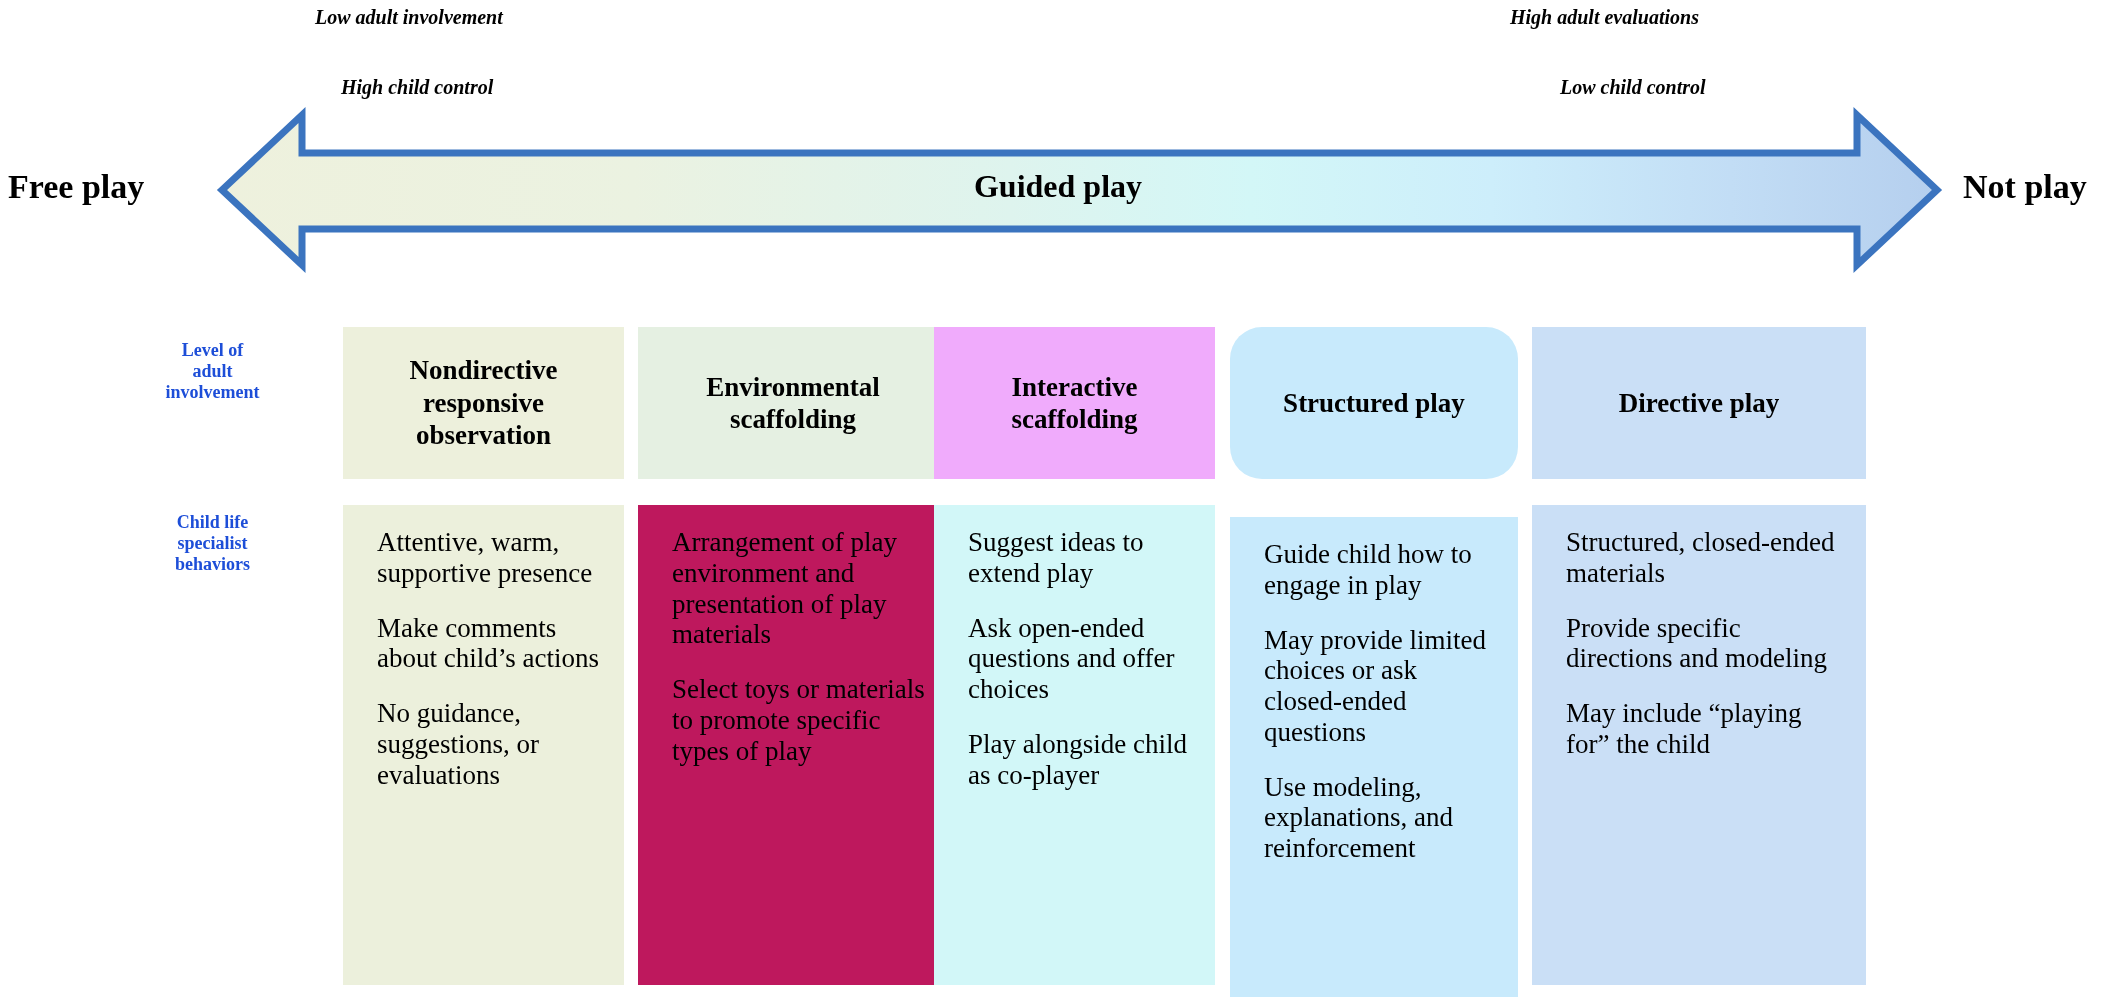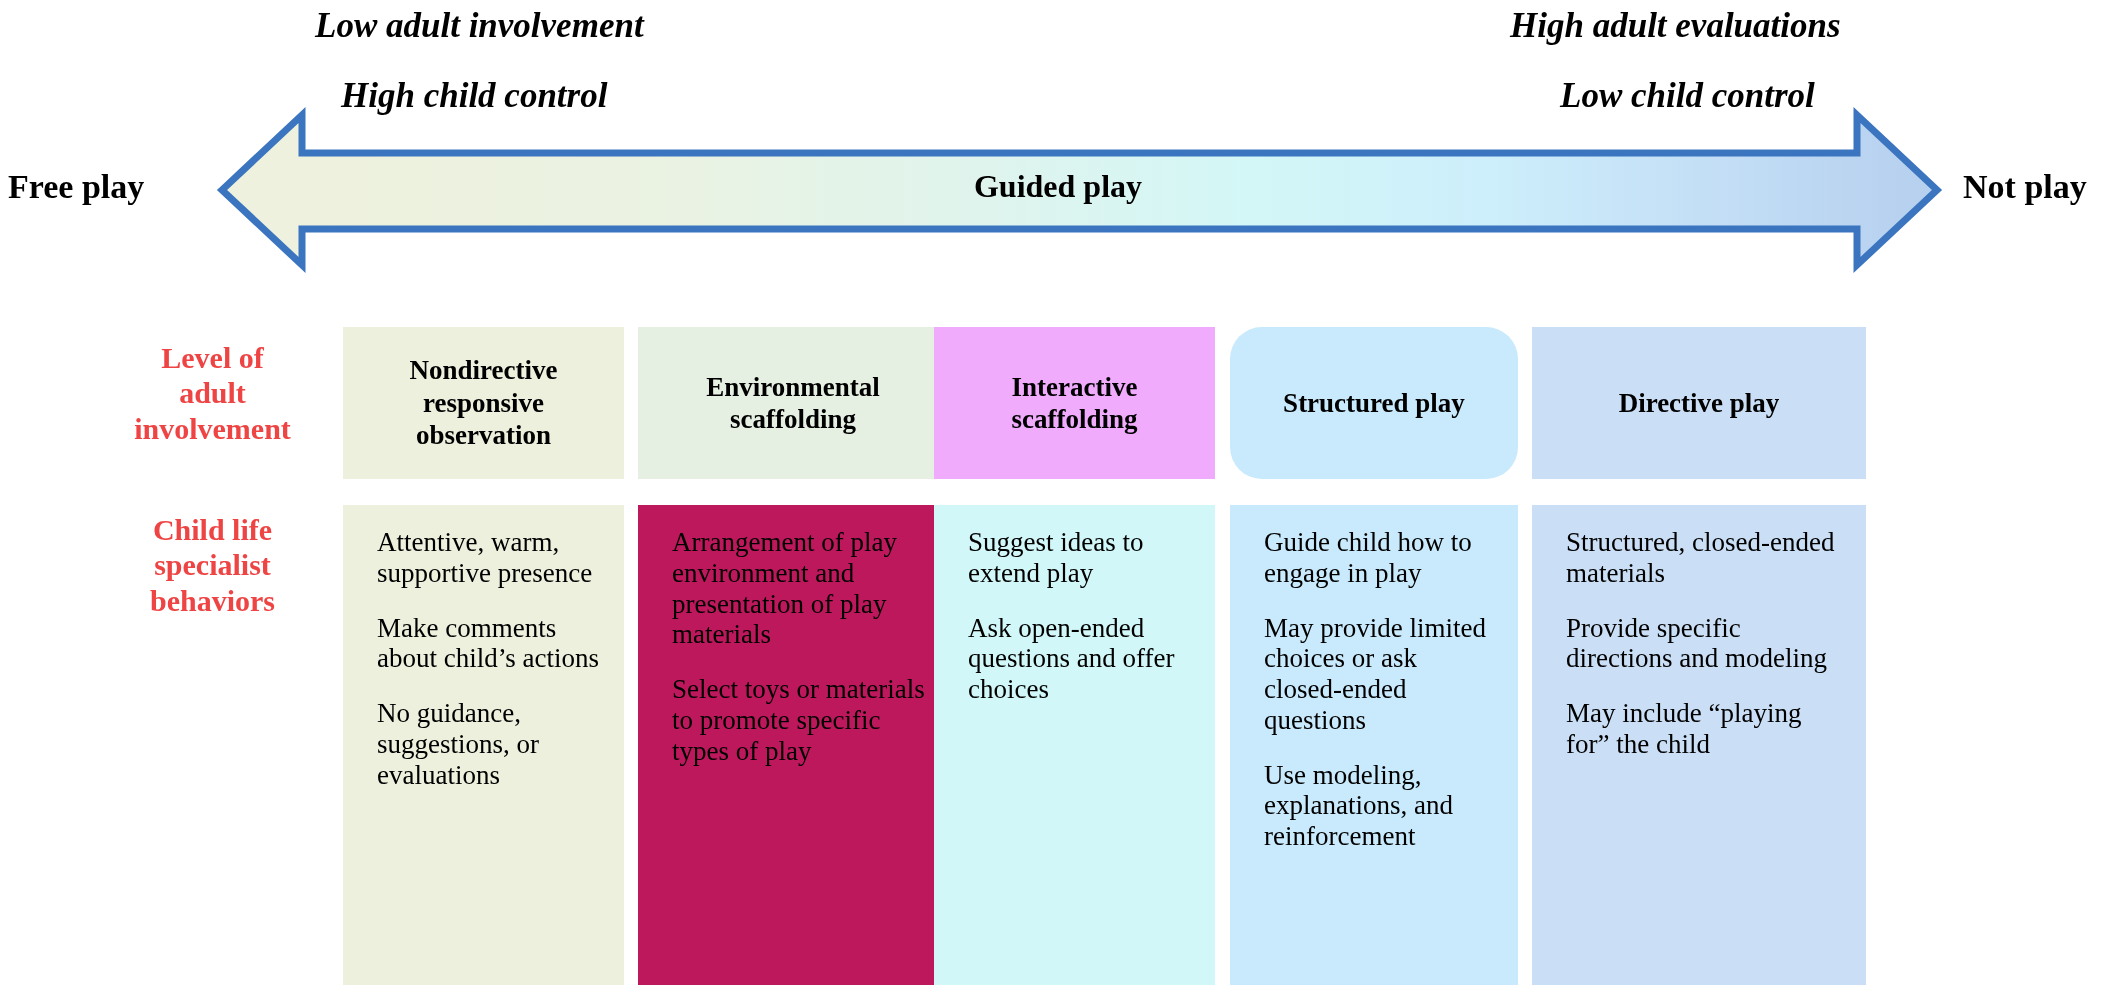--- a/index.html
+++ b/index.html
@@ -22,21 +22,21 @@
     top: 0;
     width: 2116px;
     height: 300px;
   }
 
   .axis-caption {
     position: absolute;
     font-family: "Liberation Serif", "DejaVu Serif", serif;
     font-weight: bold;
     font-style: italic;
-    font-size: 35px;
+    font-size: 20px;
     color: #000000;
     white-space: nowrap;
     letter-spacing: 0px;
   }
   #cap-low-adult   { left: 315px;  top: 6px;  }
   #cap-high-child  { left: 341px;  top: 76px; }
   #cap-high-adult  { left: 1510px; top: 6px;  }
   #cap-low-child   { left: 1560px; top: 76px; }
 
   .pole-label {
@@ -72,23 +72,23 @@
     position: absolute;
     left: 0;
     top: 0;
     width: 2116px;
     height: 998px;
   }
 
   .row-label {
     position: absolute;
     font-weight: bold;
-    font-size: 30px;
+    font-size: 18px;
     line-height: 1.18;
-    color: #ef4444;
+    color: #1d4ed8;
     text-align: center;
   }
   #row-label-involvement {
     left: 100px;
     top: 340px;
     width: 225px;
   }
   #row-label-behaviors {
     left: 100px;
     top: 512px;
@@ -220,22 +220,23 @@
       <p class="para">Make comments about child’s actions</p>
       <p class="para">No guidance, suggestions, or evaluations</p>
     </div>
   <div class="body-cell col2" style="background: #be185d;">
       <p class="para">Arrangement of play environment and presentation of play materials</p>
       <p class="para">Select toys or materials to promote specific types of play</p>
     </div>
   <div class="body-cell col3" style="background: rgb(210, 247, 248);">
       <p class="para">Suggest ideas to extend play</p>
       <p class="para">Ask open-ended questions and offer choices</p>
-    </div>
-  <div class="body-cell col4" style="background: rgb(200, 234, 252);">
+      <p class="para">Play alongside child as co-player</p>
+    </div>
+  <div class="body-cell col4" style="background: rgb(200, 234, 252); margin-top: 12px;">
       <p class="para">Guide child how to engage in play</p>
       <p class="para">May provide limited choices or ask closed-ended questions</p>
       <p class="para">Use modeling, explanations, and reinforcement</p>
     </div>
   <div class="body-cell col5" style="background: rgb(202, 223, 246);">
       <p class="para">Structured, closed-ended materials</p>
       <p class="para">Provide specific directions and modeling</p>
       <p class="para">May include “playing for” the child</p>
     </div>
 

